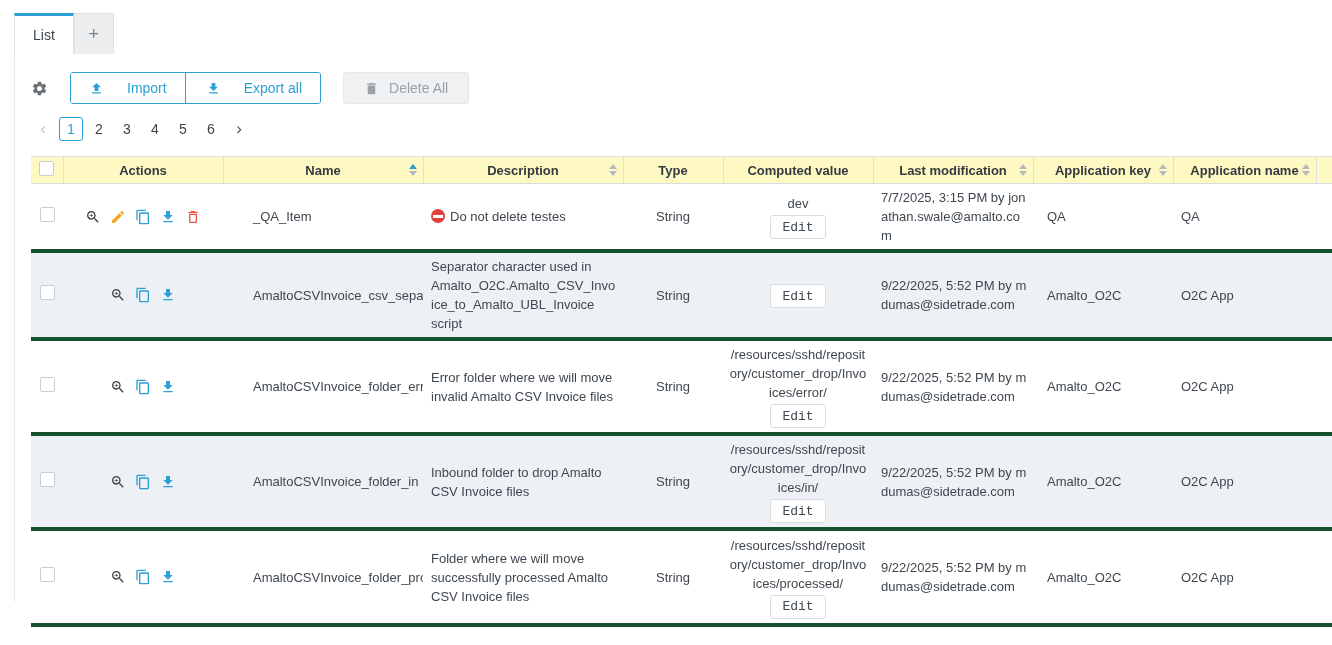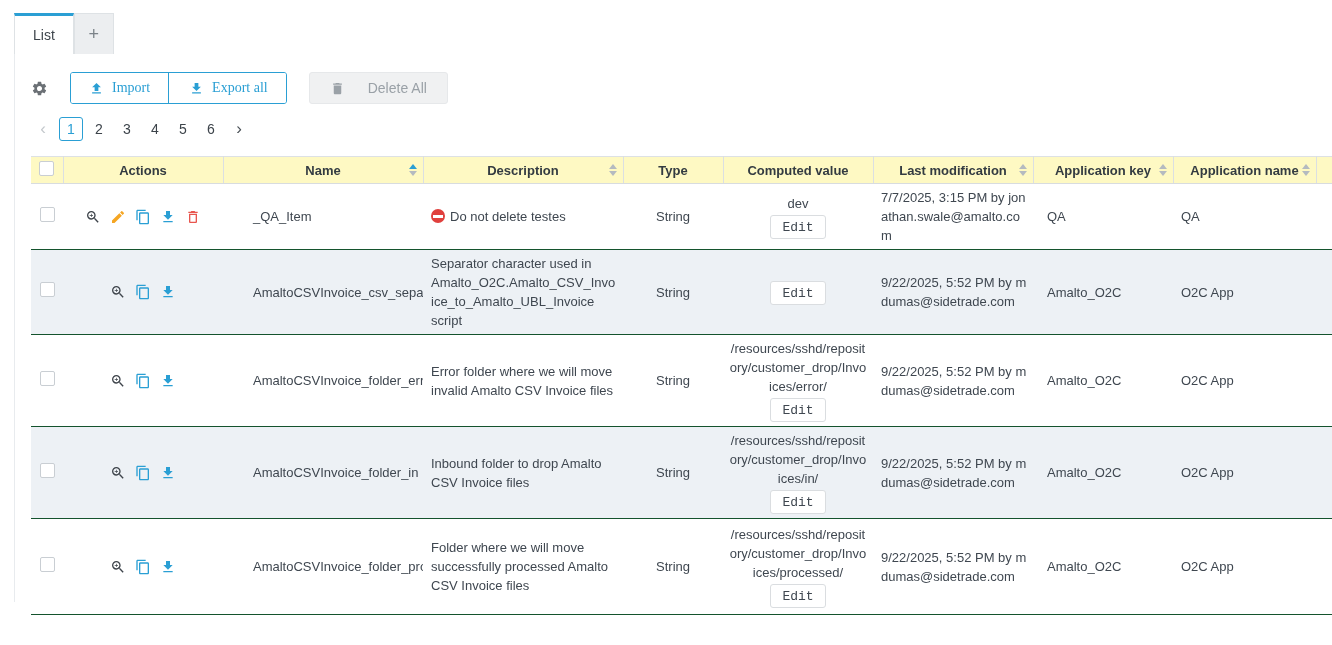--- a/index.html
+++ b/index.html
@@ -21,43 +21,43 @@
   .tab.add-tab { color:#7b8288; font-size:18px; font-weight:400; min-width:40px; padding:0 12px; }
 
   
   .panel { border-left:1px solid #e8ebee; margin-left:14px; padding:18px 0 0 16px;
     height:548px; }
 
   
   .toolbar { display:flex; align-items:center; gap:22px; height:32px; }
   .gear { width:17px; height:17px; cursor:pointer; }
   .btn-group { display:flex; border:1px solid #2a9fd4; border-radius:3px; overflow:hidden; background:#fff; }
-  .btn { display:flex; align-items:center; gap:8px; padding:0 18px; height:30px;
-    font-size:14px; color:#2a9fd4; background:#fff; border:none; cursor:pointer;font-family:Liberation Serif, serif; }
+  .btn { display:flex; align-items:center; gap:23px; padding:0 18px; height:30px;
+    font-size:14px; color:#2a9fd4; background:#fff; border:none; cursor:pointer; }
   .btn + .btn { border-left:1px solid #2a9fd4;padding-left:20px; }
-  .btn-disabled { display:flex; align-items:center; gap:23px; padding:0 20px; height:32px;
+  .btn-disabled { display:flex; align-items:center; gap:10px; padding:0 20px; height:32px;
     font-size:14px; color:#9aa1a7; background:#f0f1f2; border:1px solid #e6e8ea; border-radius:3px;
     margin-left:0; cursor:default; }
   .btn svg, .btn-disabled svg { width:15px; height:15px; }
 
   
   .pagination { display:flex; align-items:center; gap:4px; margin-top:12px; height:26px; }
   .page-item { min-width:24px; height:24px; display:flex; align-items:center; justify-content:center;
     font-size:14px; color:#3c434a; cursor:pointer; }
   .page-item.current { border:1px solid #2a9fd4; border-radius:3px; color:#2a9fd4; }
   .page-item.prev { color:#c3c8cc; font-size:17px; cursor:default; }
   .page-item.next { color:#4a5157; font-size:17px; }
 
   
   table { border-collapse:collapse; table-layout:fixed; width:1352px; margin-top:14px; font-size:13px; }
   thead th { background:#fef9c3; border-top:1px solid #dde1e4; border-bottom:1px solid #d8dcdf;
     height:27px; font-size:13px; font-weight:600; color:#333b41; text-align:center;
     border-right:1px solid #dbdfe2; position:relative; padding:0 4px; }
   thead th:last-child { border-right:none; }
-  tbody td { border-bottom:1px solid #14532d; padding:4px 6px; vertical-align:middle;
+  tbody td { border-bottom:4px solid #14532d; padding:4px 6px; vertical-align:middle;
     text-align:center; line-height:19px; color:#3f4750; }
   tr.striped td { background:#edf1f5; }
   td.cell-name { text-align:left; padding-left:30px; white-space:nowrap; overflow:hidden; }
   td.cell-desc { text-align:left; padding-left:8px; overflow-wrap:break-word; word-break:break-word; }
   td.cell-lastmod { text-align:left; padding-left:8px; overflow-wrap:break-word; word-break:break-all; }
   td.cell-appkey { text-align:left; padding-left:14px; }
   td.cell-appname { text-align:left; padding-left:8px; }
   td.cell-computed { word-break:break-all; }
   .sort { display:inline-flex; flex-direction:column; gap:2px; position:absolute; right:6px; top:7px; cursor:pointer; }
   .sort .up { width:0; height:0; border-left:4px solid transparent; border-right:4px solid transparent;

